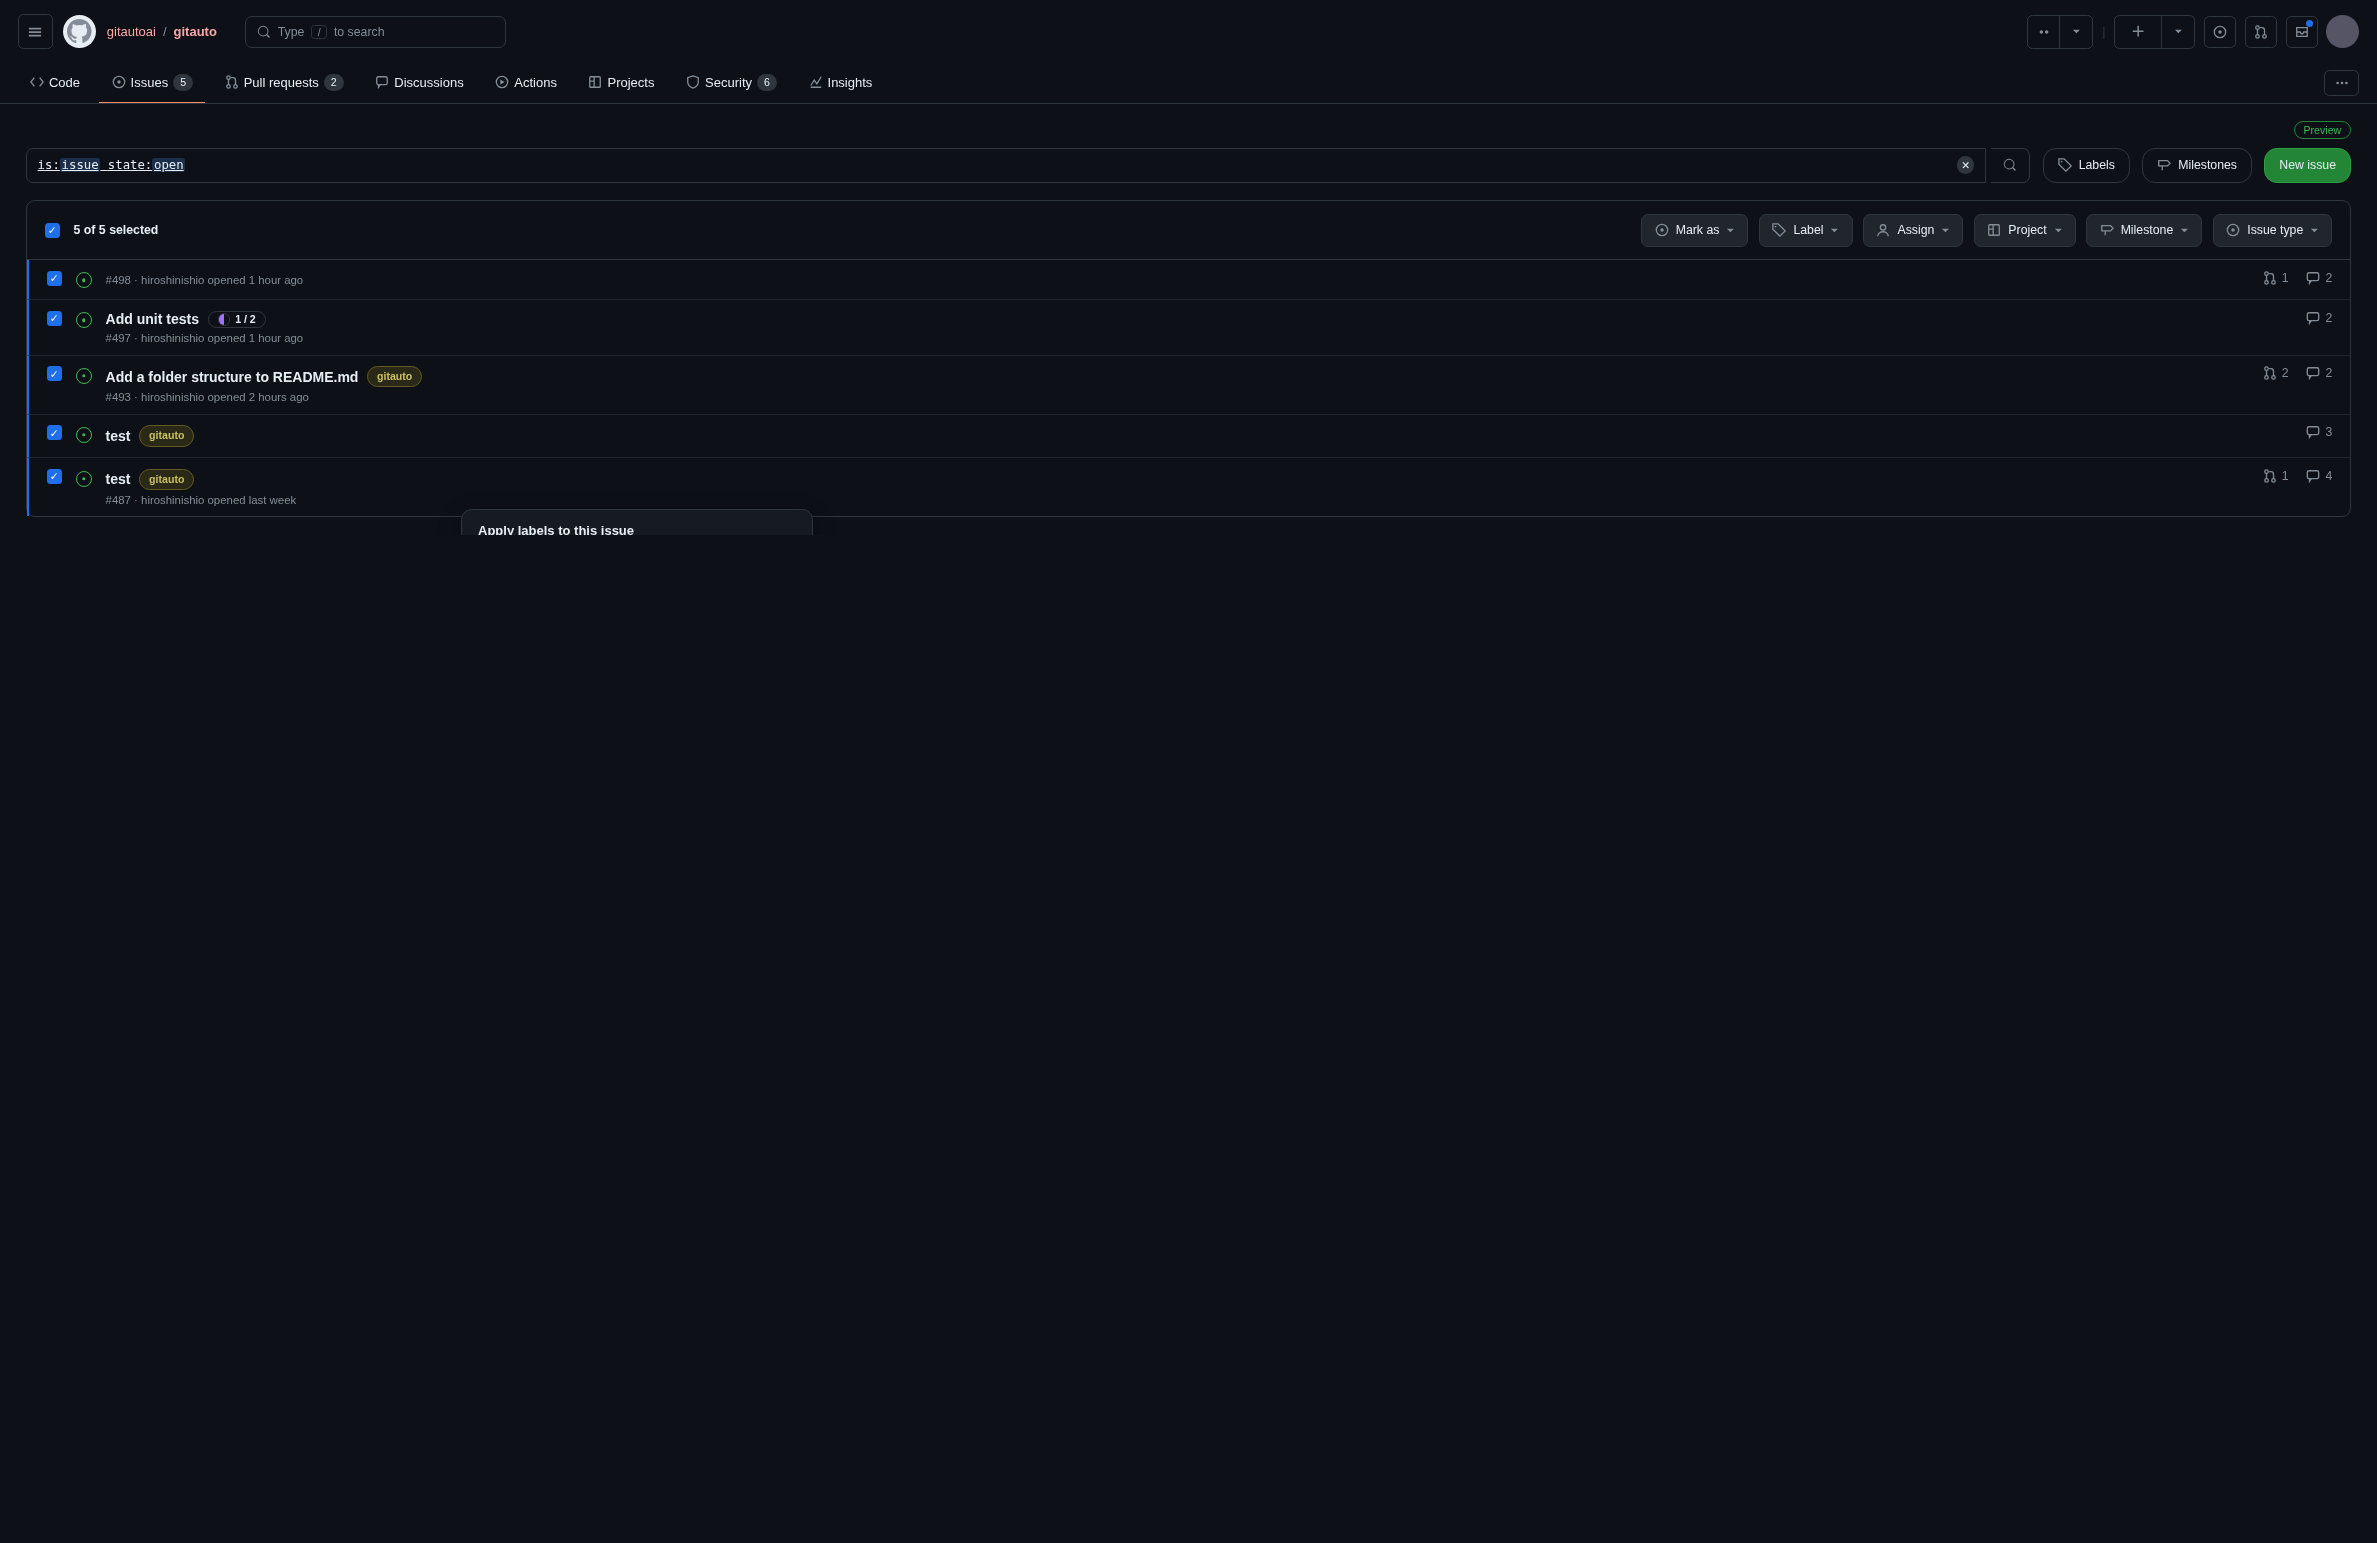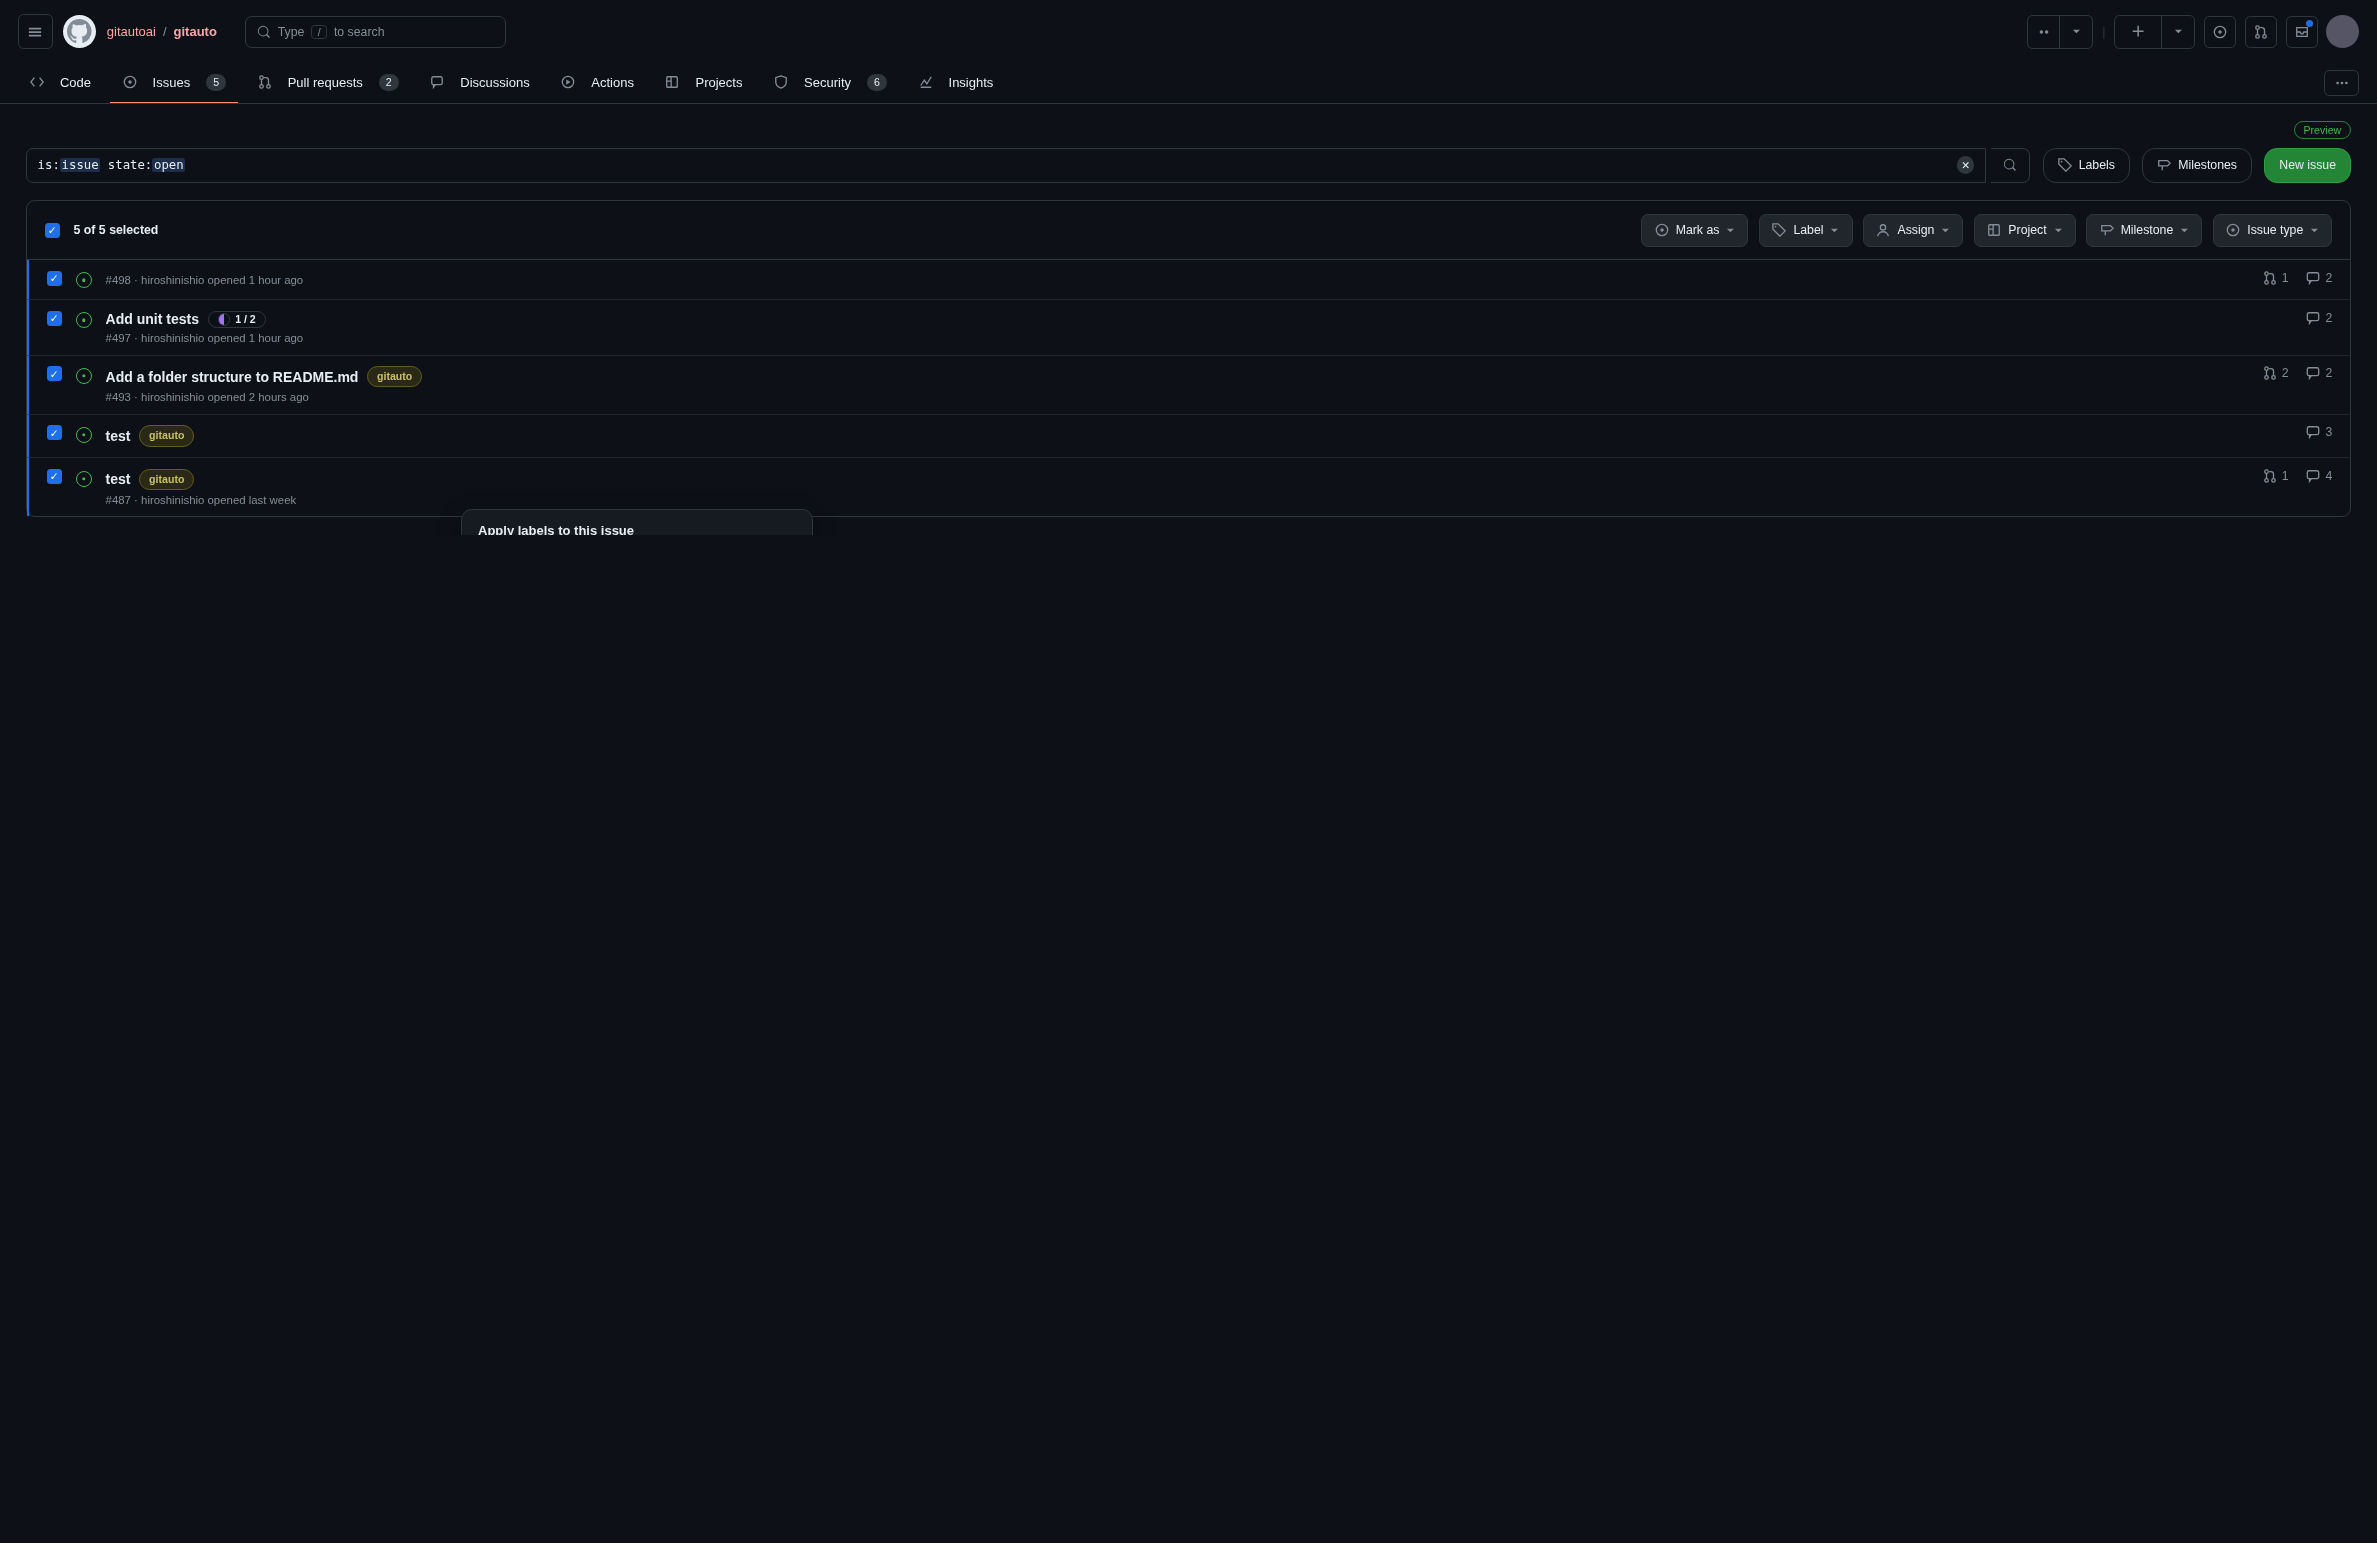--- a/index.html
+++ b/index.html
@@ -116,21 +116,21 @@
     .repo-nav {
       display: flex;
       align-items: center;
       padding: 0 17.6px;
       border-bottom: 0.9px solid #30363d;
       gap: 7px;
     }
     .nav-item {
       display: flex;
       align-items: center;
-      gap: 16px;
+      gap: 5px;
       padding: 10.6px 12.3px;
       color: #e6edf3;
       cursor: pointer;
       border-bottom: 1.8px solid transparent;
       font-size: 13px;
     }
     .nav-item.active { border-bottom-color: #fd8c73; }
     .nav-item .badge {
       background: #30363d;
       border-radius: 878px;
@@ -172,21 +172,21 @@
     .filter-input {
       flex: 1;
       display: flex;
       align-items: center;
       border: 0.9px solid #30363d;
       border-radius: 7px;
       height: 35px;
       padding: 0 10.6px;
       background: #0d1117;
     }
-    .filter-text { display: flex; gap: 0; font-family: ui-monospace, monospace; }
+    .filter-text { display: flex; gap: 0; font-family: ui-monospace, monospace; text-decoration: underline; }
     .token-bg {
       background: #1c2e4a;
       padding: 0 1.8px;
       border-radius: 2.6px;
     }
     .filter-clear {
       margin-left: auto;
       width: 17.6px;
       height: 17.6px;
       border-radius: 50%;

